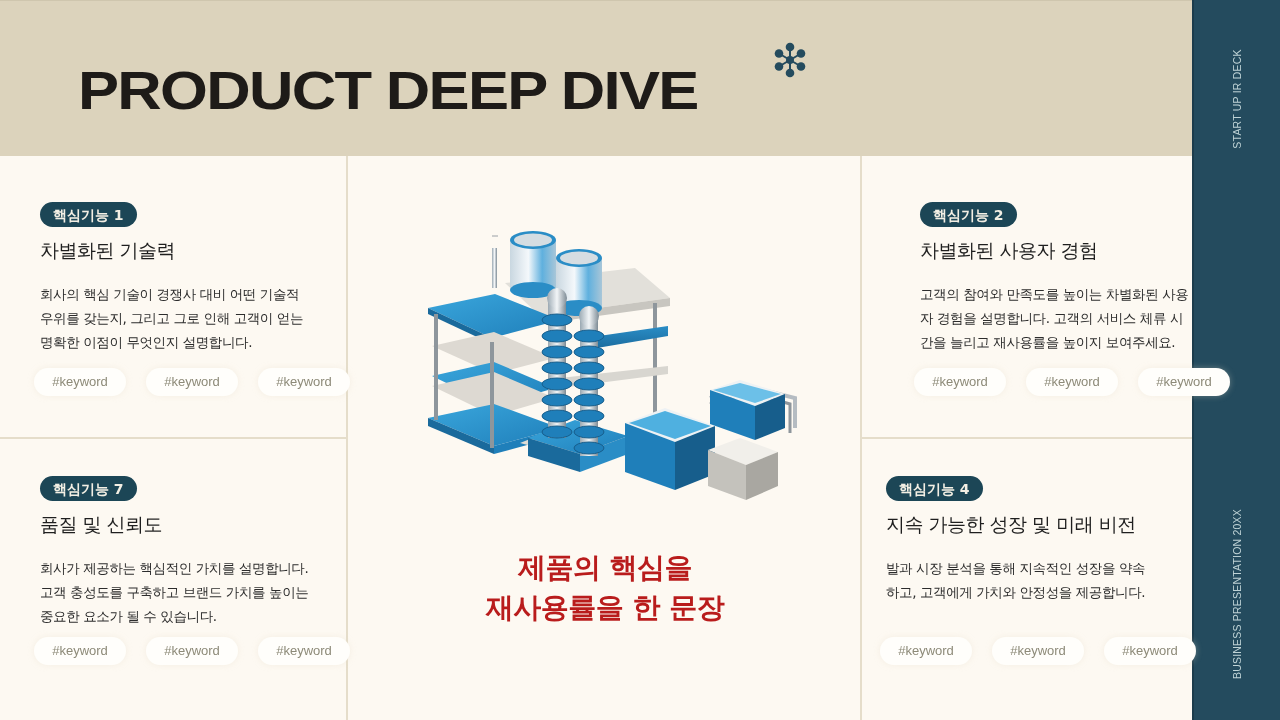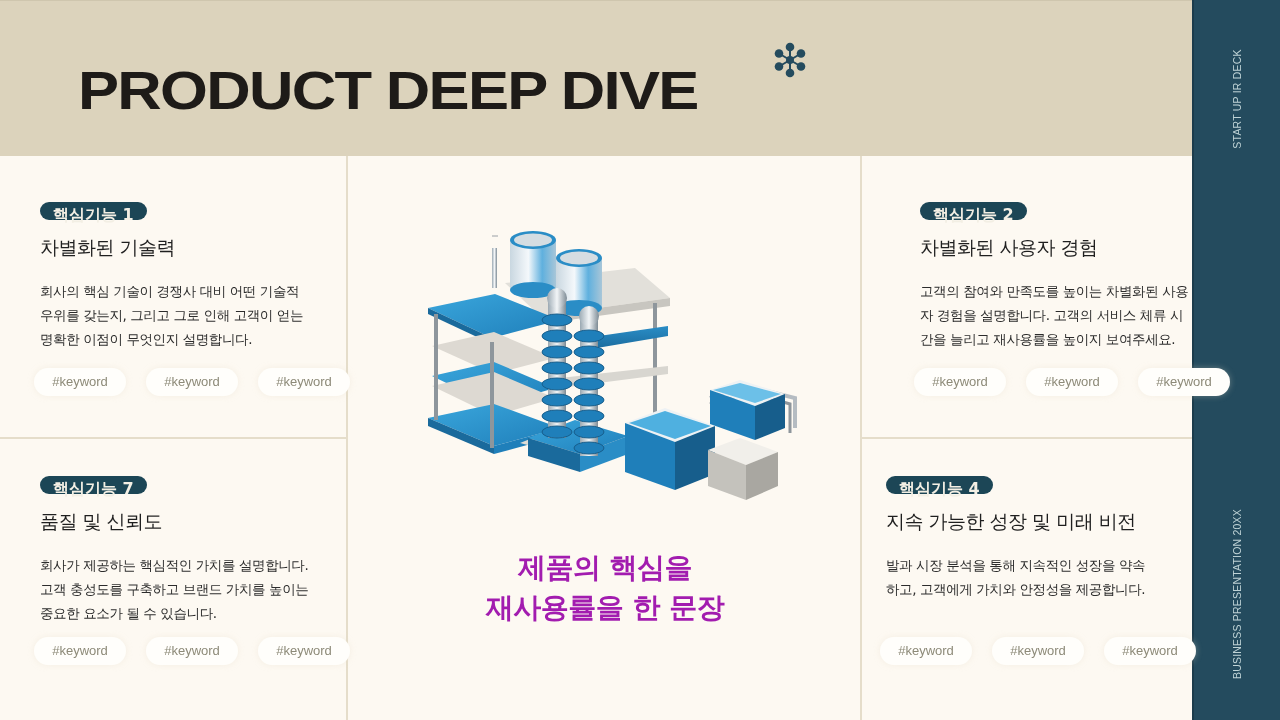--- a/index.html
+++ b/index.html
@@ -38,26 +38,26 @@
       transform: translateX(-50%) rotate(-90deg);
     }
     .vtext.top { top: 93px; }
     .vtext.bottom { top: 588px; }
 
     .grid-line { position: absolute; background: #e5ddca; }
 
     .card { position: absolute; }
     .badge {
       display: inline-block;
-      height: 18px; line-height: 26px;
+      height: 25px; line-height: 26px;
       padding: 0 13px;
       background: #1c4656;
       color: #f3efe4;
       border-radius: 13px;
-      font-size: 16px; font-weight: 600;
+      font-size: 14px; font-weight: 600;
       white-space: nowrap;
     }
     .card-title {
       margin-top: 11px;
       font-size: 19px; font-weight: 400; color: #1f1f1f;
       letter-spacing: -0.5px; white-space: nowrap;
     }
     .card-desc {
       margin-top: 18px;
       font-size: 13.5px; line-height: 24px; color: #2c2c2c;
@@ -76,21 +76,21 @@
       box-shadow: 0 0 6px rgba(230,222,200,0.35);
       color: #8d8a78;
       font-family: "Liberation Sans", sans-serif;
       font-size: 13px;
     }
 
     .illustration { position: absolute; left: 410px; top: 228px; width: 400px; height: 280px; }
     .tagline {
       position: absolute; left: 348px; top: 548px; width: 514px;
       text-align: center;
-      font-size: 28px; font-weight: 700; color: #a21caf;
+      font-size: 28px; font-weight: 700; color: #b91c1c;
       line-height: 40px; letter-spacing: -0.5px;
     }
   </style>
 </head>
 <body>
 
 <div class="header">
   <div class="title">PRODUCT DEEP DIVE</div>
   <svg class="asterisk-icon" viewBox="0 0 38 38">
     <g fill="#244b5e">

